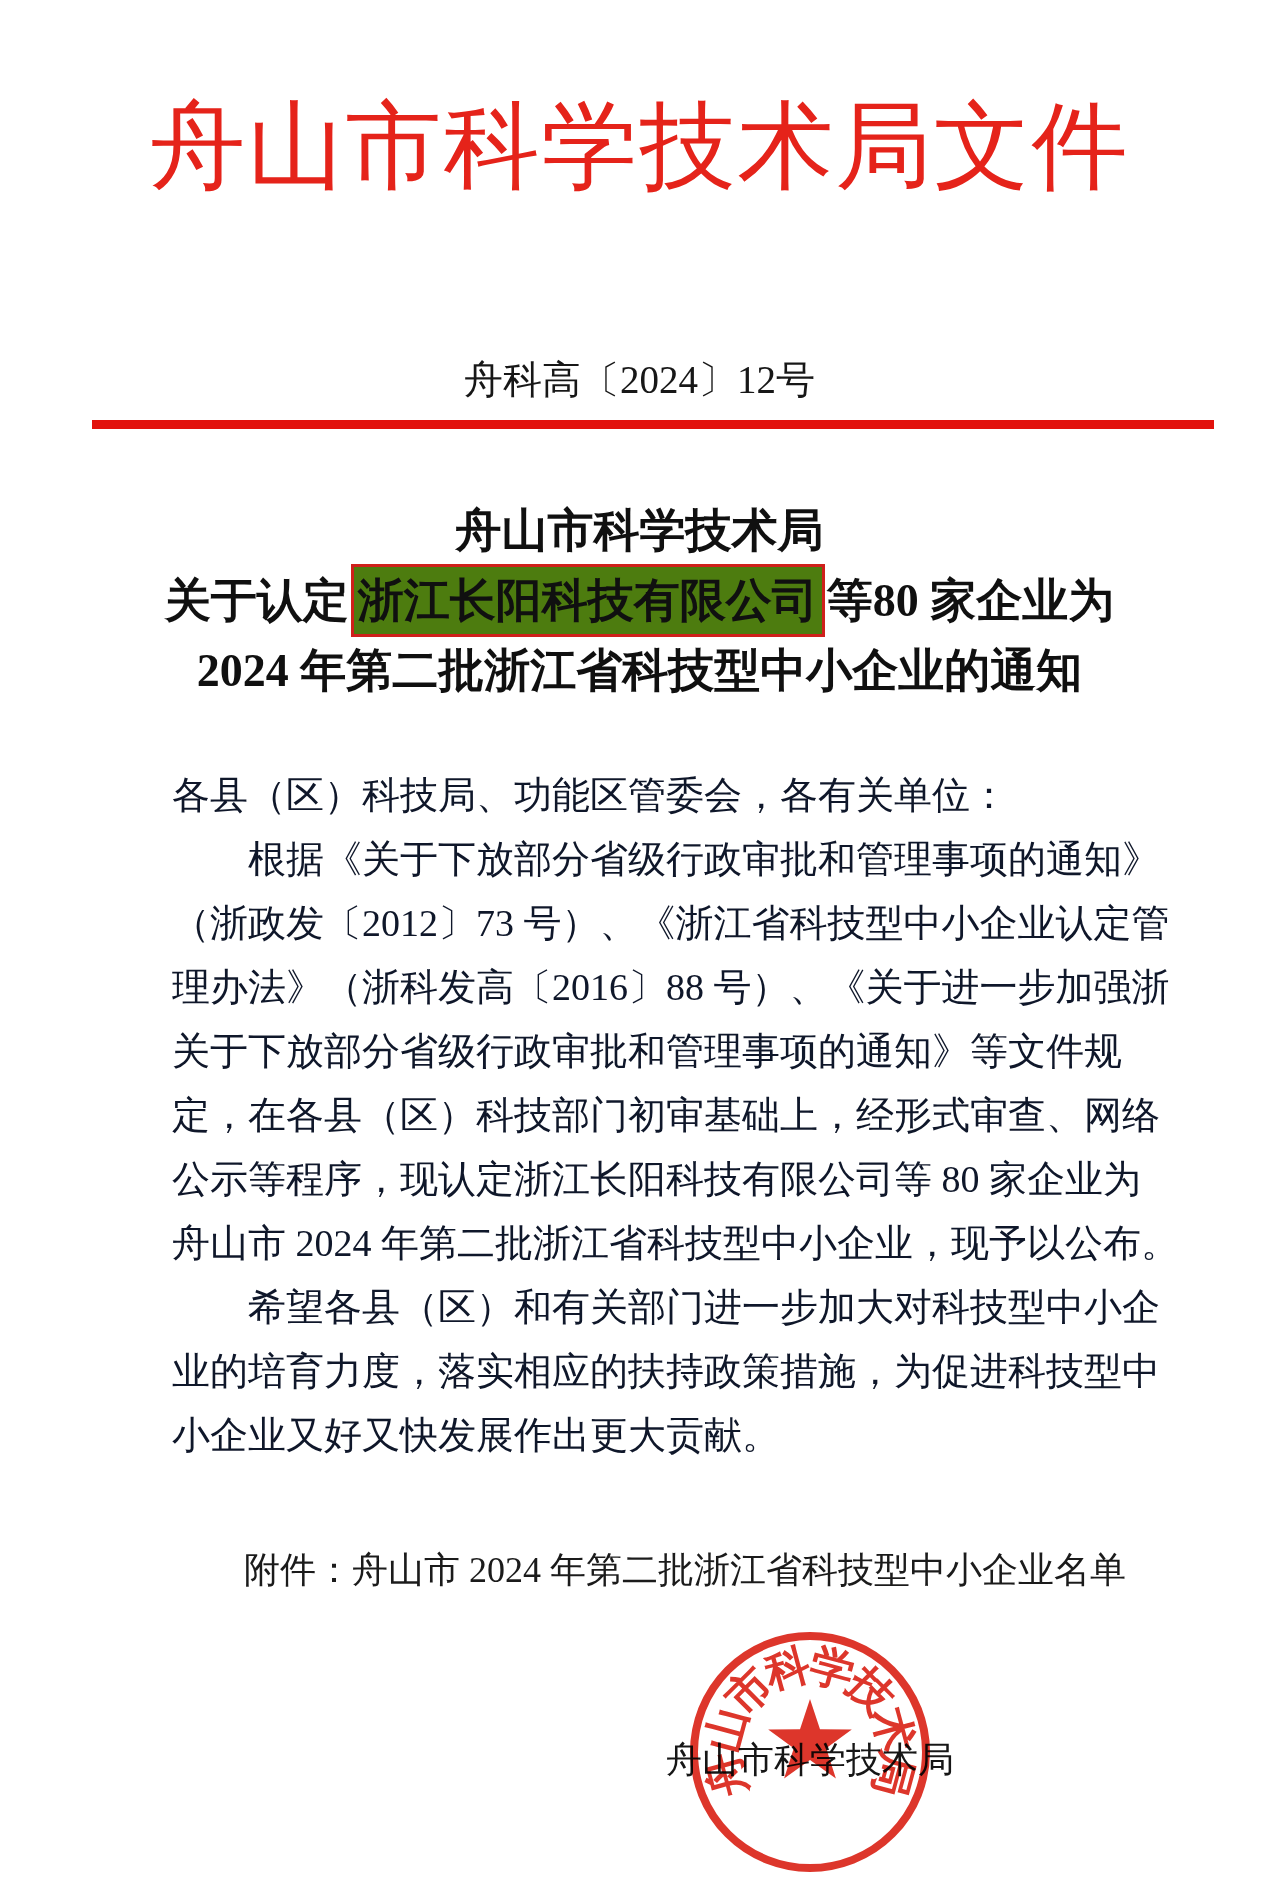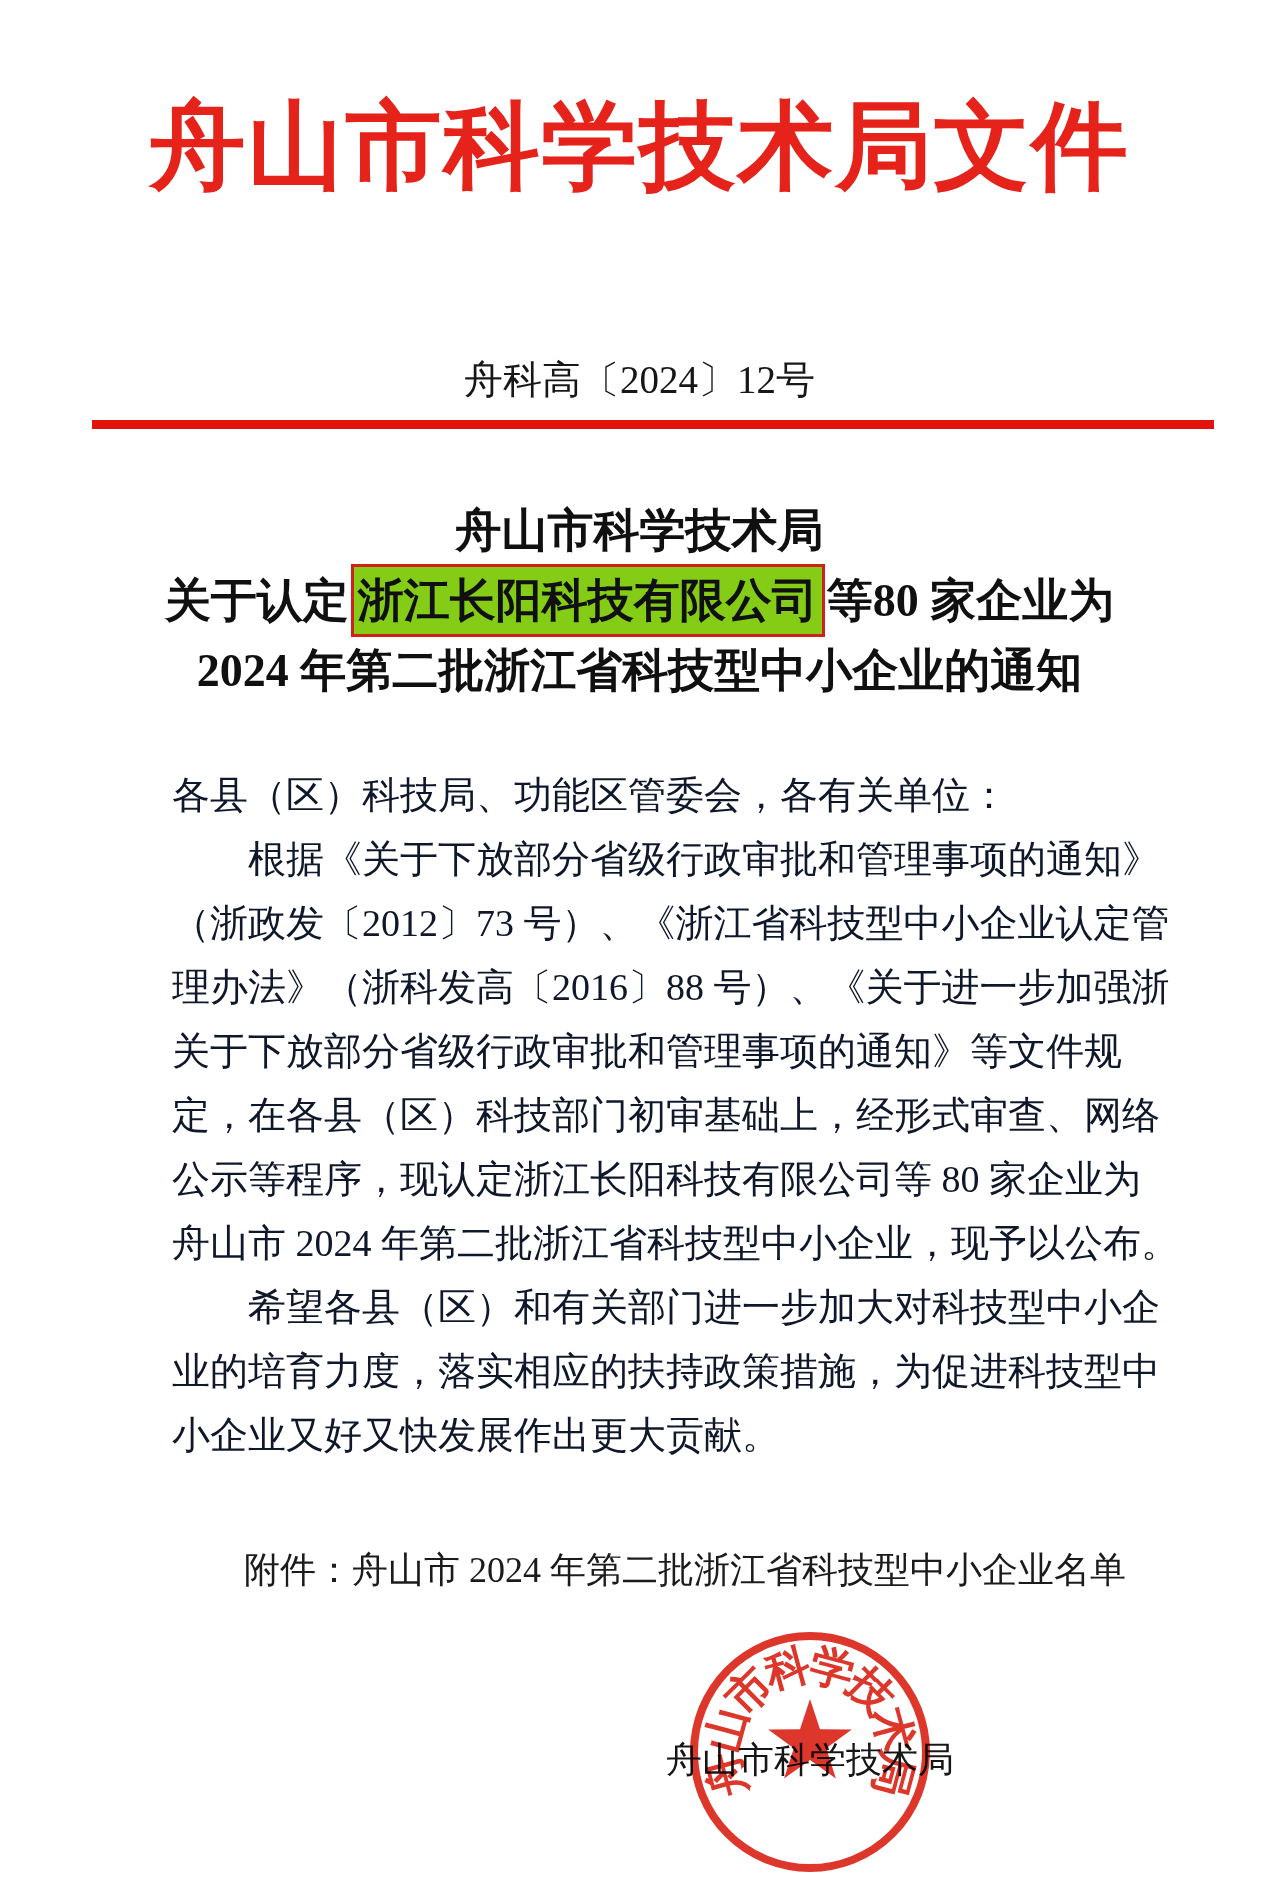--- a/index.html
+++ b/index.html
@@ -3,38 +3,38 @@
 <meta charset="utf-8">
 <style>
   html,body{margin:0;padding:0;background:#ffffff;}
   .page{
     position:relative;width:1279px;height:1891px;margin:0 auto;
     background:#ffffff;overflow:hidden;
     font-family:"Liberation Serif","DejaVu Serif",serif;color:#1b1b1b;
   }
   .header-title{
     position:absolute;top:72px;left:0;right:0;height:150px;line-height:150px;
-    text-align:center;font-size:96px;font-weight:bold;color:#e5231a;letter-spacing:2px;
+    text-align:center;font-size:96px;font-weight:normal;color:#e5231a;letter-spacing:2px;
     white-space:nowrap;
   }
   .doc-number{
     position:absolute;top:352px;left:0;right:0;height:56px;line-height:56px;
     text-align:center;font-size:39px;color:#171717;white-space:nowrap;
   }
   .red-line{
     position:absolute;top:420px;left:92px;width:1122px;height:9px;
     background:#e2120d;
   }
   .title-block{
     position:absolute;top:497px;left:0;right:0;text-align:center;
     font-size:46px;line-height:67px;font-weight:bold;color:#101010;white-space:nowrap;
   }
   .redbox{
     display:inline-block;border:3px solid #cf201b;padding:0 4px;margin:0 2px;
-    background:#84cc16;
+    background:#4d7c0f;
   }
   .body-block{
     position:absolute;top:763px;left:172px;width:918px;
     font-size:38px;line-height:64px;color:#0f172a;
   }
   .bline{white-space:nowrap;overflow:visible;}
   .jline{text-align:justify;text-align-last:justify;}
   .ind{text-indent:2em;}
   .attachment{
     position:absolute;top:1538px;left:172px;width:918px;

